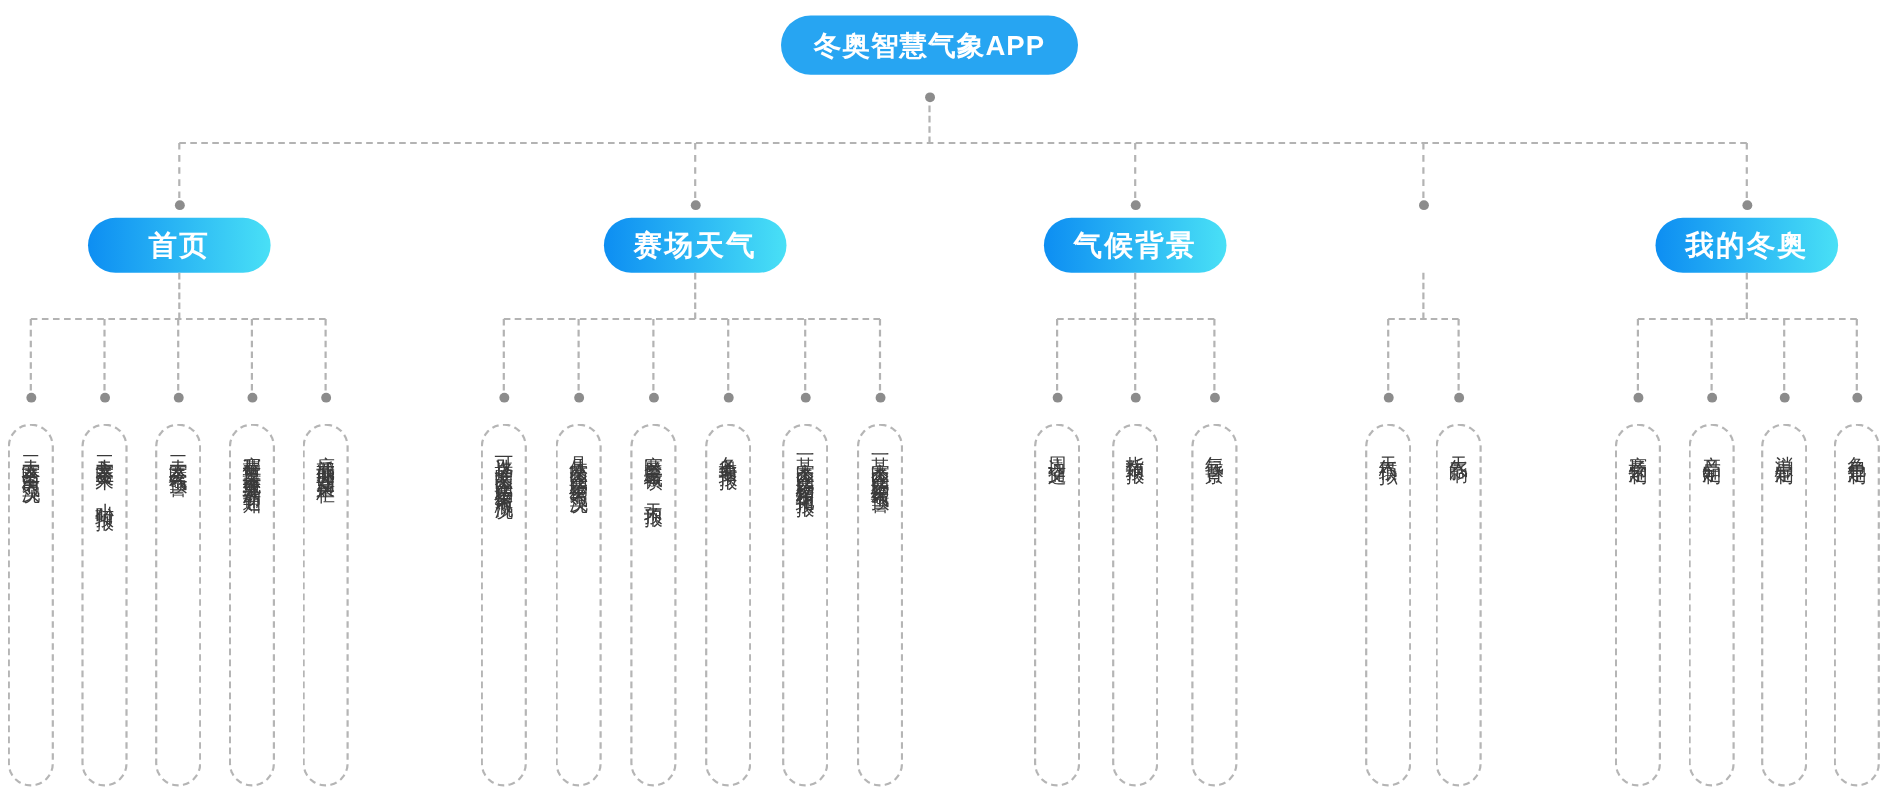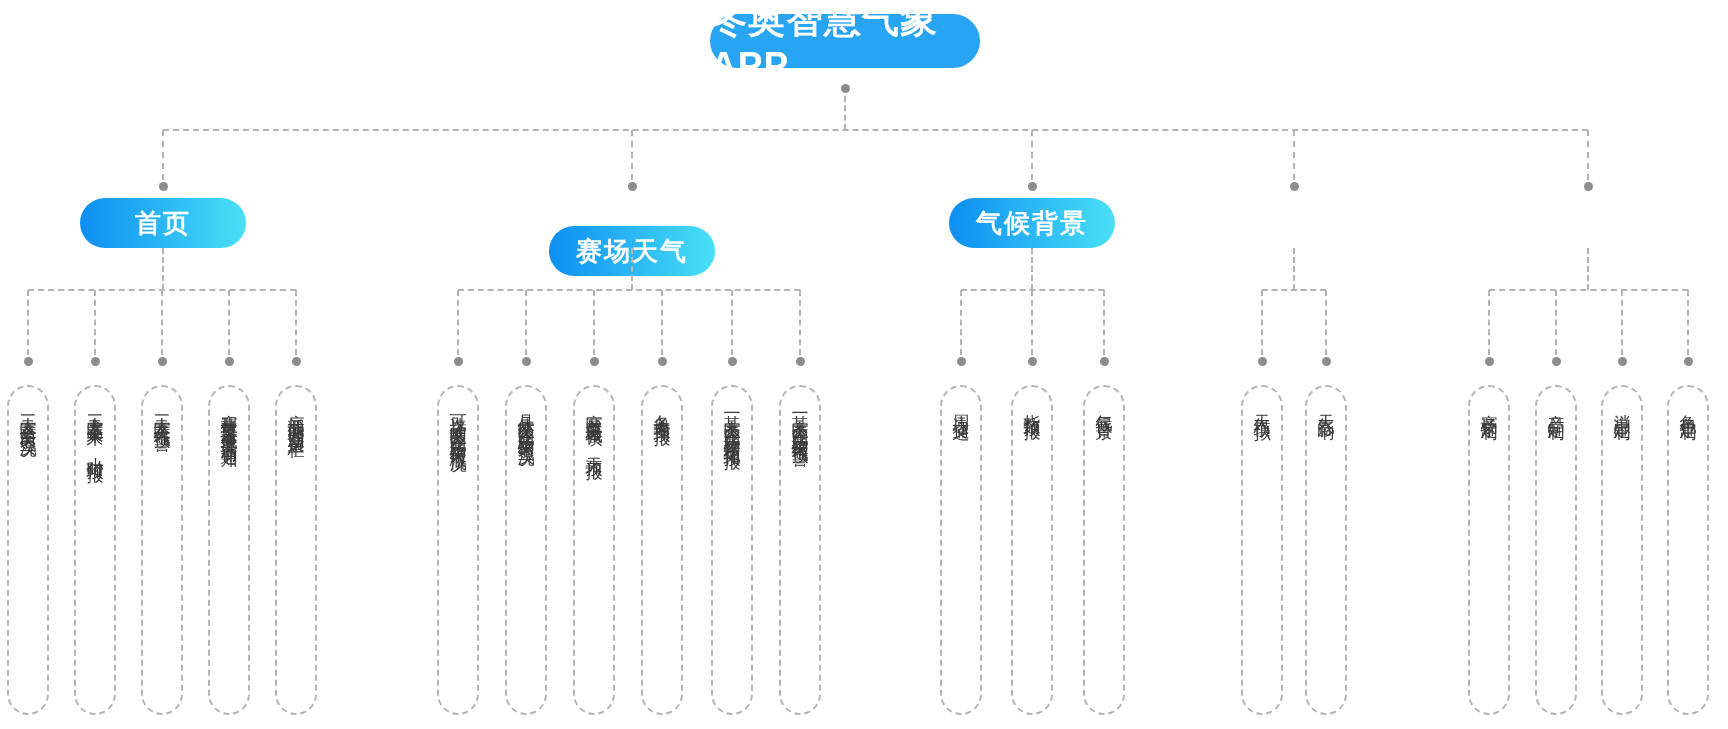--- a/index.html
+++ b/index.html
@@ -10,21 +10,21 @@
     --dot:#8c8c8c;
     --leaf-border:#b5b5b5;
     --leaf-text:#3a3a3a;
     --node-text:#ffffff;
   }
   html,body{margin:0;padding:0;background:#ffffff;}
   body{font-family:"Liberation Sans","DejaVu Sans",sans-serif;}
   #canvas{position:relative;width:1728px;height:729px;background:#ffffff;overflow:hidden;}
   .pill{position:absolute;display:flex;align-items:center;justify-content:center;
         color:var(--node-text);font-weight:bold;box-sizing:border-box;}
-  .root-pill{background:var(--root-fill);border-radius:28px;font-size:37px;letter-spacing:1px;}
+  .root-pill{background:var(--root-fill);border-radius:28px;font-size:25px;letter-spacing:1px;}
   .branch-pill{background:linear-gradient(90deg,var(--g1),var(--g2));border-radius:25px;
         font-size:26px;letter-spacing:2px;}
   .vline{position:absolute;width:0;border-left:2px dashed var(--connector);}
   .hline{position:absolute;height:0;border-top:2px dashed var(--connector);}
   .dot{position:absolute;width:9px;height:9px;border-radius:50%;background:var(--dot);}
   .leaf{position:absolute;border:2px dashed var(--leaf-border);border-radius:22px;
         display:flex;justify-content:center;align-items:flex-start;
         padding-top:14px;box-sizing:border-box;background:#ffffff;}
   .leaf span{writing-mode:vertical-rl;text-orientation:mixed;font-size:17px;
         letter-spacing:3px;color:var(--leaf-text);line-height:1;}
@@ -66,21 +66,21 @@
     <div class="leaf" style="left: 208px; top: 385px; width: 42px; height: 330px;">
       <span>赛程重要提示或重要活动通知</span>
     </div>
     <div class="vline" style="left: 295px; top: 290px; height: 65px;"></div>
     <div class="dot" style="left: 291.5px; top: 357px;"></div>
     <div class="leaf" style="left: 275px; top: 385px; width: 42px; height: 330px;">
       <span>底部或侧面浮动菜单栏</span>
     </div>
     <div class="vline" style="left: 631px; top: 130px; height: 50px;"></div>
     <div class="dot" style="left: 627.5px; top: 182px;"></div>
-    <div class="pill branch-pill" style="left: 549px; top: 198px; width: 166px; height: 50px; margin-top: 28px;">
+    <div class="pill branch-pill" style="left: 549px; top: 198px; width: 166px; height: 50px;">
       <span>赛场天气</span>
     </div>
     <div class="vline" style="left: 631px; top: 248px; height: 42px;"></div>
     <div class="hline" style="left: 458px; top: 289px; width: 342px;"></div>
     <div class="vline" style="left: 457px; top: 290px; height: 65px;"></div>
     <div class="dot" style="left: 453.5px; top: 357px;"></div>
     <div class="leaf" style="left: 437px; top: 385px; width: 42px; height: 330px;">
       <span>可选择的赛区内比赛场馆天气概况</span>
     </div>
     <div class="vline" style="left: 525px; top: 290px; height: 65px;"></div>
@@ -139,20 +139,23 @@
     <div class="leaf" style="left: 1241px; top: 385px; width: 42px; height: 330px;">
       <span>天气模拟</span>
     </div>
     <div class="vline" style="left: 1325px; top: 290px; height: 65px;"></div>
     <div class="dot" style="left: 1321.5px; top: 357px;"></div>
     <div class="leaf" style="left: 1305px; top: 385px; width: 42px; height: 330px;">
       <span>天气影响</span>
     </div>
     <div class="vline" style="left: 1587px; top: 130px; height: 50px;"></div>
     <div class="dot" style="left: 1583.5px; top: 182px;"></div>
+    <div class="pill branch-pill" style="left: 1505px; top: 198px; width: 166px; height: 50px;">
+      <span>我的冬奥</span>
+    </div>
     <div class="vline" style="left: 1587px; top: 248px; height: 42px;"></div>
     <div class="hline" style="left: 1489px; top: 289px; width: 199px;"></div>
     <div class="vline" style="left: 1488px; top: 290px; height: 65px;"></div>
     <div class="dot" style="left: 1484.5px; top: 357px;"></div>
     <div class="leaf" style="left: 1468px; top: 385px; width: 42px; height: 330px;">
       <span>赛场定制</span>
     </div>
     <div class="vline" style="left: 1555px; top: 290px; height: 65px;"></div>
     <div class="dot" style="left: 1551.5px; top: 357px;"></div>
     <div class="leaf" style="left: 1535px; top: 385px; width: 42px; height: 330px;">

